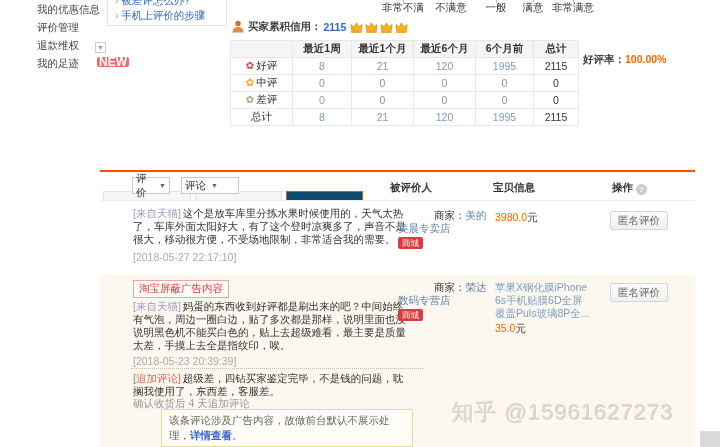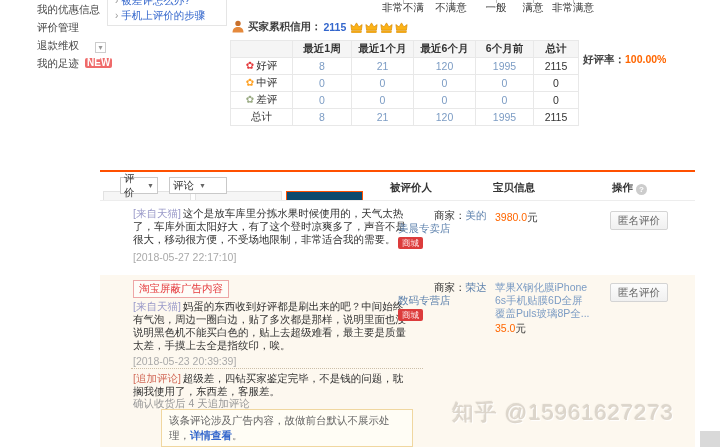--- a/index.html
+++ b/index.html
@@ -3,21 +3,21 @@
 <meta charset="utf-8">
 <style>
   * { margin:0; padding:0; box-sizing:border-box; }
   html,body { background:#fff; }
   .page { position:relative; width:720px; height:447px; background:#fff; overflow:hidden;
           font-family:"Liberation Sans","DejaVu Sans",sans-serif; font-size:10.5px; color:#333; }
 
   
   .sidebar { position:absolute; left:37px; top:3px; }
   .side-item { height:12px; margin-bottom:6px; line-height:12px; font-size:10.5px; color:#444; cursor:pointer; white-space:nowrap; }
-  .badge-new { display:inline-block; margin-left:6px; background:#ef6a6a; color:#fff; font-size:10px; font-weight:bold;
+  .badge-new { display:inline-block; margin-left:18px; background:#ef6a6a; color:#fff; font-size:12px; font-weight:bold;
                line-height:10px; padding:0 2px; border-radius:2px; vertical-align:1px; }
   .toggle-box { display:inline-block; width:11px; height:11px; border:1px solid #ccc; background:#fff; color:#999;
                 font-size:8px; line-height:9px; text-align:center; margin-left:16px; vertical-align:-1px; }
 
   
   .help-box { position:absolute; left:107px; top:-9px; width:120px; height:35px; background:#fff;
               border:1px solid #e5e5e5; padding:1px 0 0 7px; }
   .help-link { display:block; line-height:15px; color:#36c; text-decoration:none; white-space:nowrap; }
   .help-link .arr { color:#999; margin-right:3px; font-size:10px; }
 
@@ -48,21 +48,21 @@
   .flower-good { color:#e4393c; } .flower-mid { color:#ffa022; } .flower-bad { color:#9aab84; }
 
   
   .tabs { position:absolute; left:103px; top:151px; display:flex; }
   .tab { height:19px; line-height:19px; padding:16px 6px; margin-right:4px; background:#f6f6f6; border:1px solid #e2e2e2;
          border-bottom:none; color:#555; cursor:pointer; white-space:nowrap;margin-top:40px; }
   .tab.active { background:#0c4a6e; border-color:#ff5000; color:#fff; font-weight:bold; }
   .tab-line { position:absolute; left:100px; top:170px; width:595px; height:2px; background:#ff5000; }
 
   
-  .filter-row { position:absolute; left:120px; top:177px; display:flex; }
+  .filter-row { position:absolute; left:132px; top:177px; display:flex; }
   .select-box { display:flex; align-items:center; height:17px; border:1px solid #c9c9c9; background:#fff;
                 padding:0 3px; cursor:pointer; color:#333; }
   .select-box .caret { font-size:7px; color:#666; margin-left:5px; }
   .sel-1 { width:38px; } .sel-2 { width:58px; margin-left:11px; }
   .col-header { position:absolute; top:181px; font-weight:bold; color:#333; white-space:nowrap; }
   .help-circle { display:inline-block; width:11px; height:11px; border-radius:50%; background:#ccc; color:#fff;
                  font-size:8px; line-height:11px; text-align:center; margin-left:3px; vertical-align:-1px; cursor:pointer; }
   .list-divider { position:absolute; left:100px; top:200px; width:595px; height:1px; background:#ededed; }
 
   

